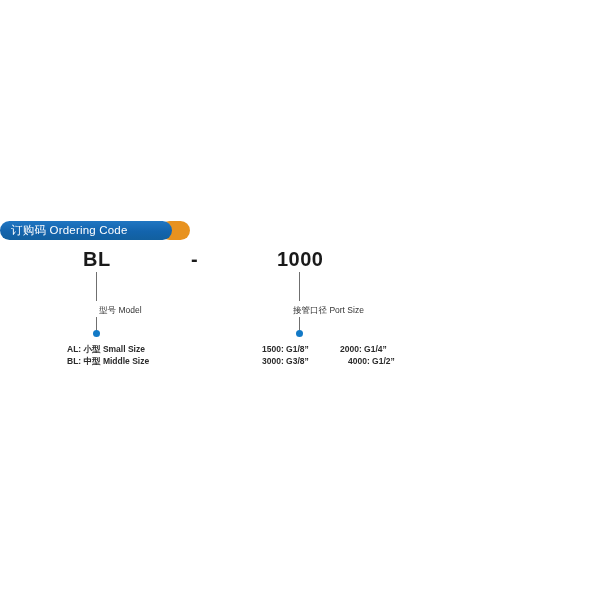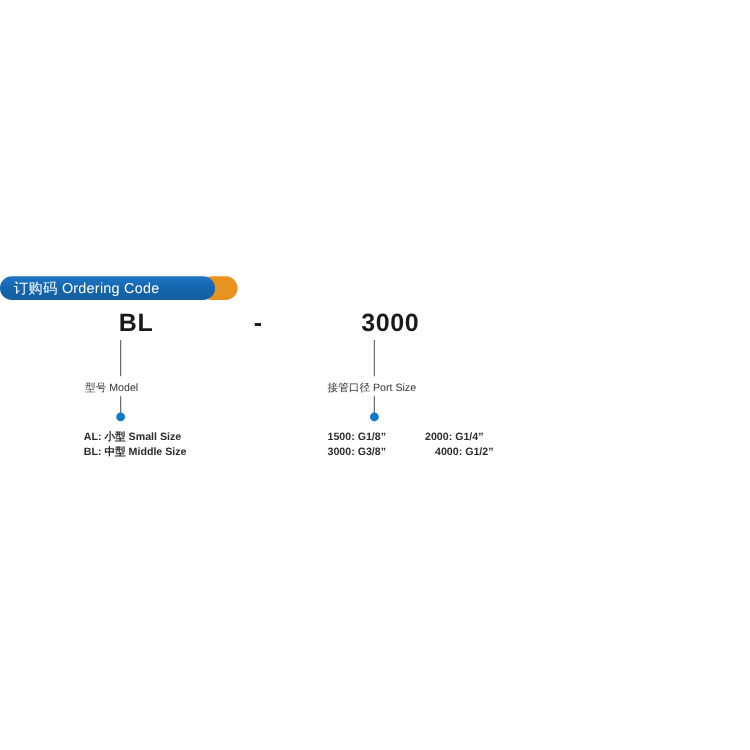--- a/index.html
+++ b/index.html
@@ -62,21 +62,21 @@
     white-space: nowrap;
   }
   .banner-label .cn {
     font-family: "DejaVu Sans", "Liberation Sans", sans-serif;
     font-size: 11.5px;
   }
 
   
   .codeline {
     position: absolute;
-    left: 12px;
+    left: 0;
     top: 248px;
     width: 543px;
     height: 30px;
     padding-left: 24px;
   }
   .code-token {
     position: absolute;
     font-size: 20px;
     font-weight: bold;
     color: #1a1a1a;
@@ -104,20 +104,21 @@
   }
   .cap-label {
     position: absolute;
     font-size: 8.5px;
     color: #333333;
     white-space: nowrap;
     line-height: 11px;
   }
   .cap-label .cn {
     font-family: Liberation Mono, monospace;
+    margin-left: 31px;
   }
   .opt {
     position: absolute;
     font-size: 8.5px;
     color: #2b2b2b;
     white-space: nowrap;
     line-height: 12px;
     font-weight: bold;
   }
 
@@ -146,21 +147,21 @@
 
   <div class="banner">
     <div class="banner-orange"></div>
     <div class="banner-blue"></div>
     <div class="banner-label"><span class="cn">订购码</span><span>&nbsp;</span><span>Ordering Code</span></div>
   </div>
 
   <div class="codeline">
     <div class="code-token t-model">BL</div>
     <div class="code-token t-dash">-</div>
-    <div class="code-token t-port">3000</div>
+    <div class="code-token t-port">1000</div>
   </div>
 
   <div class="callout">
     <div class="leader" id="model-leader-top"></div>
     <div class="cap-label" id="model-label"><span class="cn">型号</span><span>&nbsp;</span><span>Model</span></div>
     <div class="leader" id="model-leader-bot"></div>
     <div class="dot" id="model-dot"></div>
     <div class="opt" id="model-opt-0">AL: 小型 Small Size</div>
     <div class="opt" id="model-opt-1">BL: 中型 Middle Size</div>
   </div>

